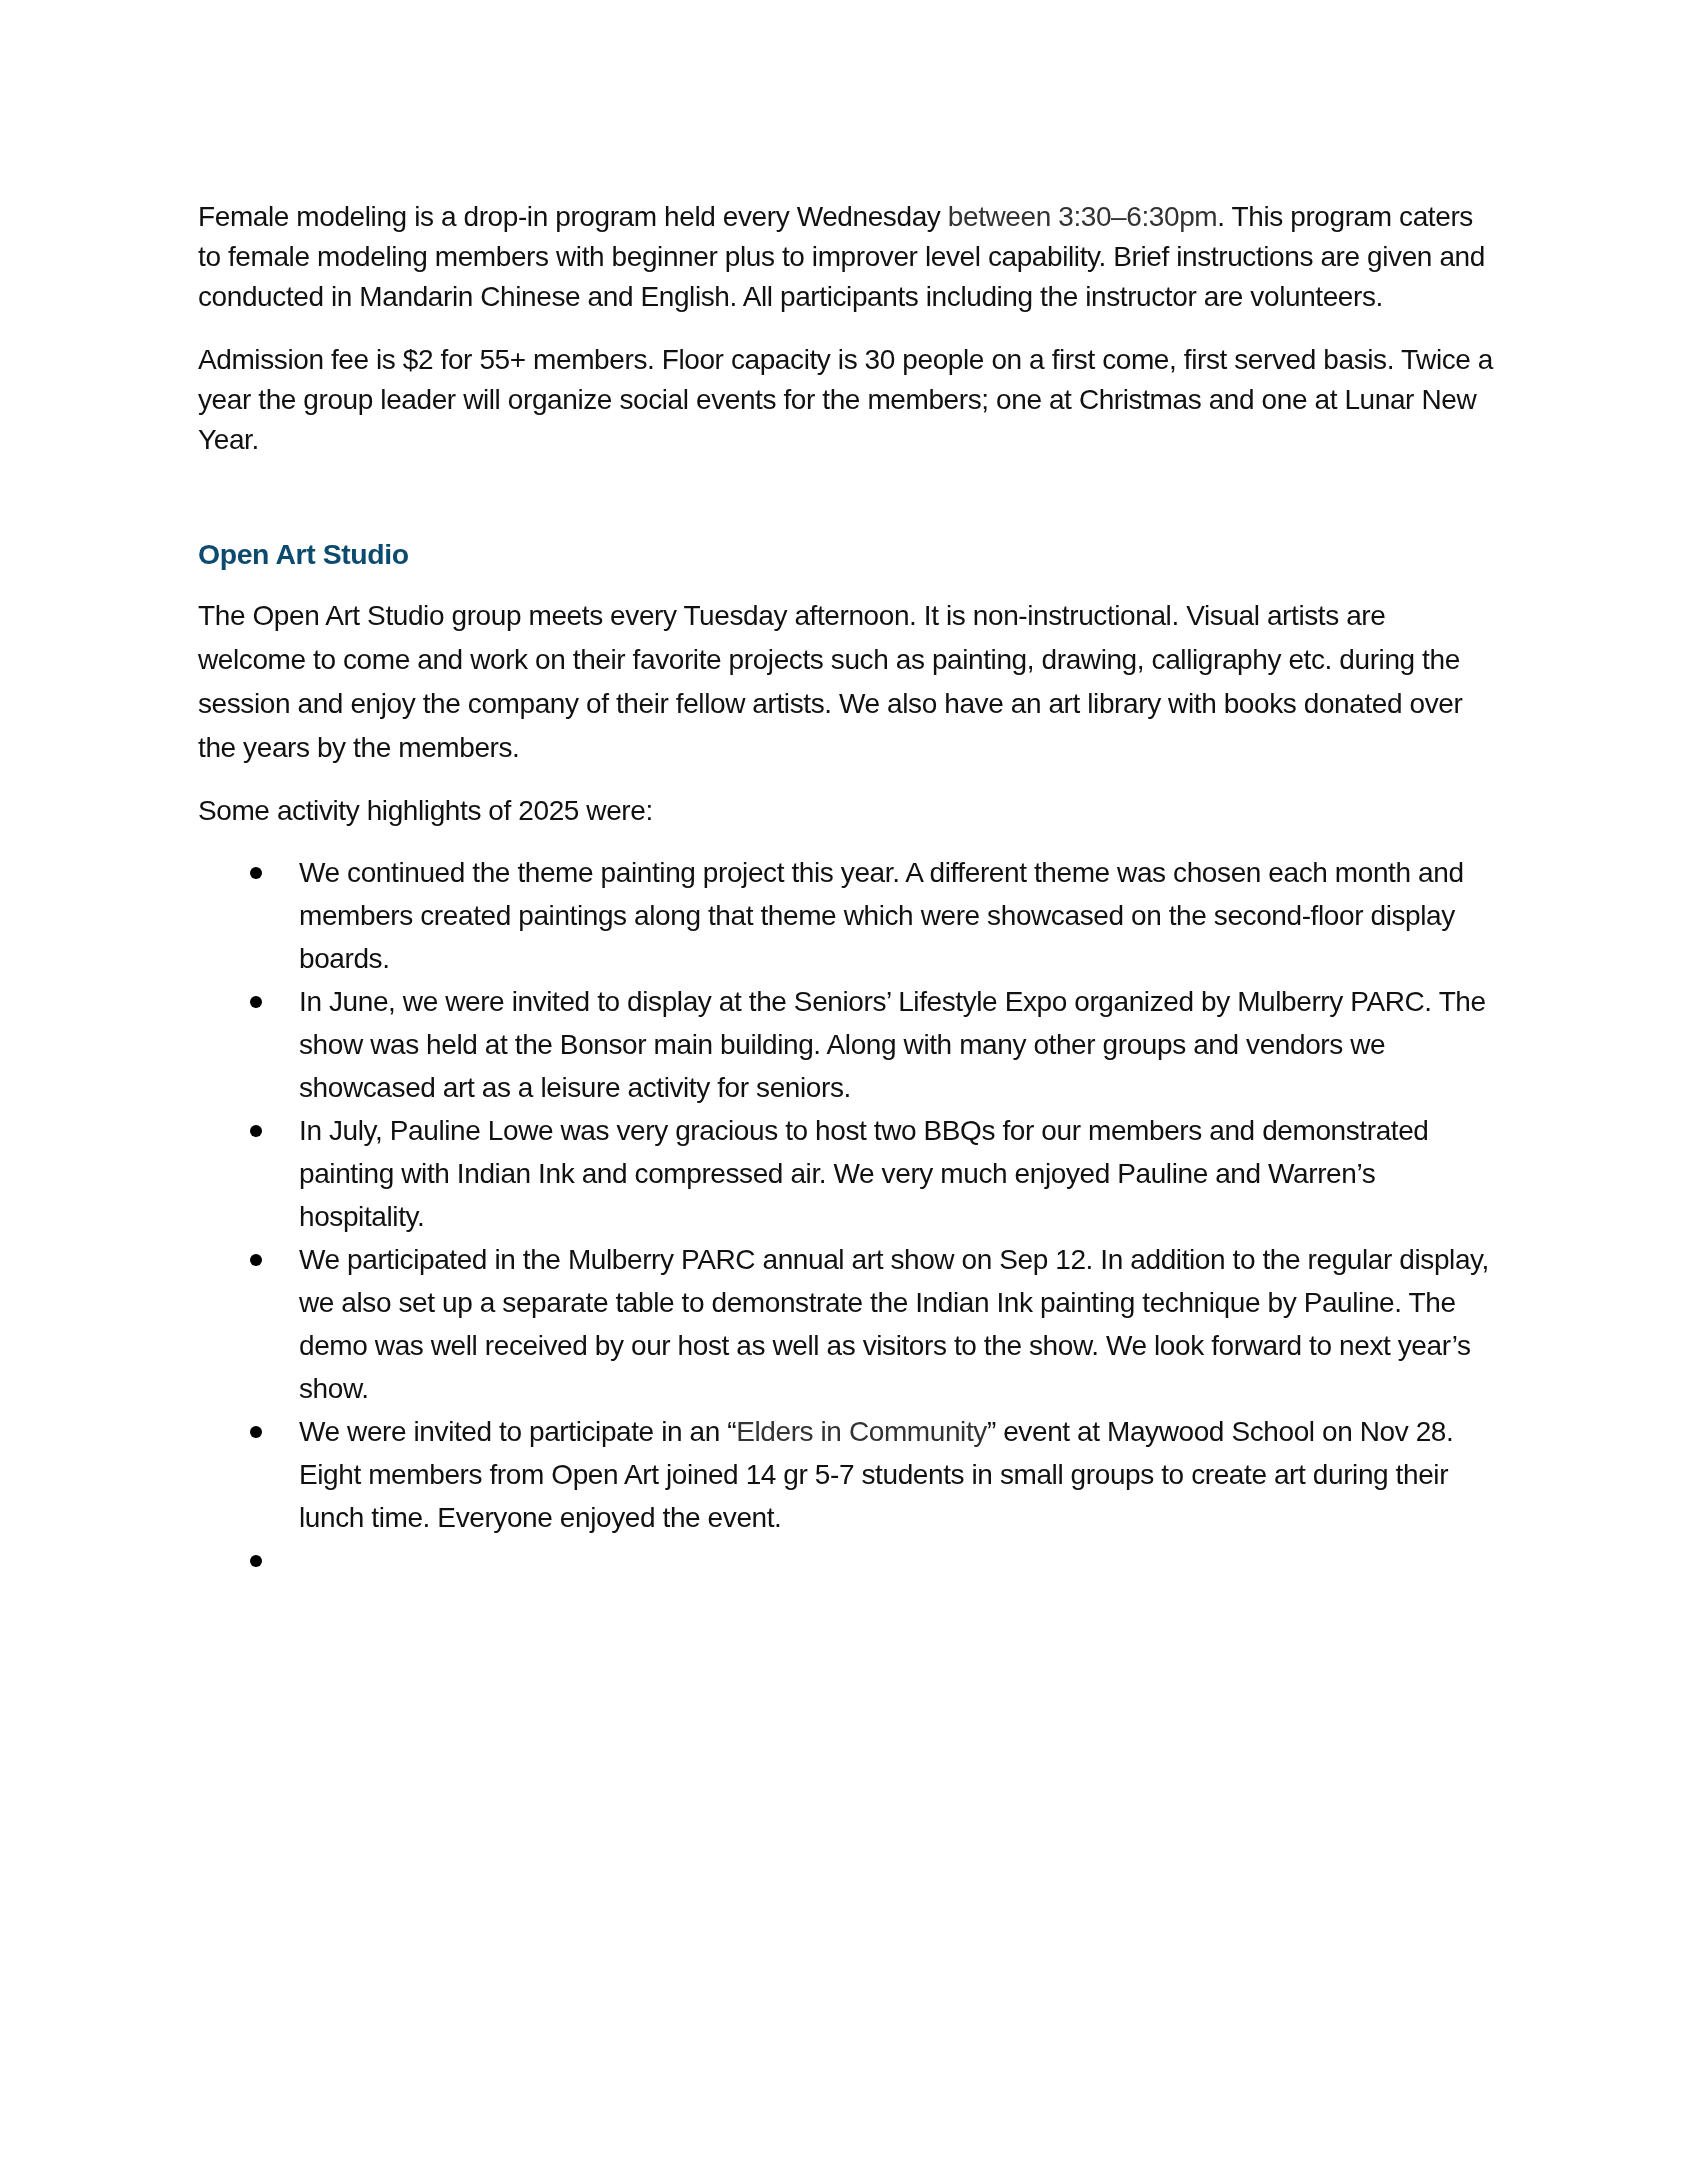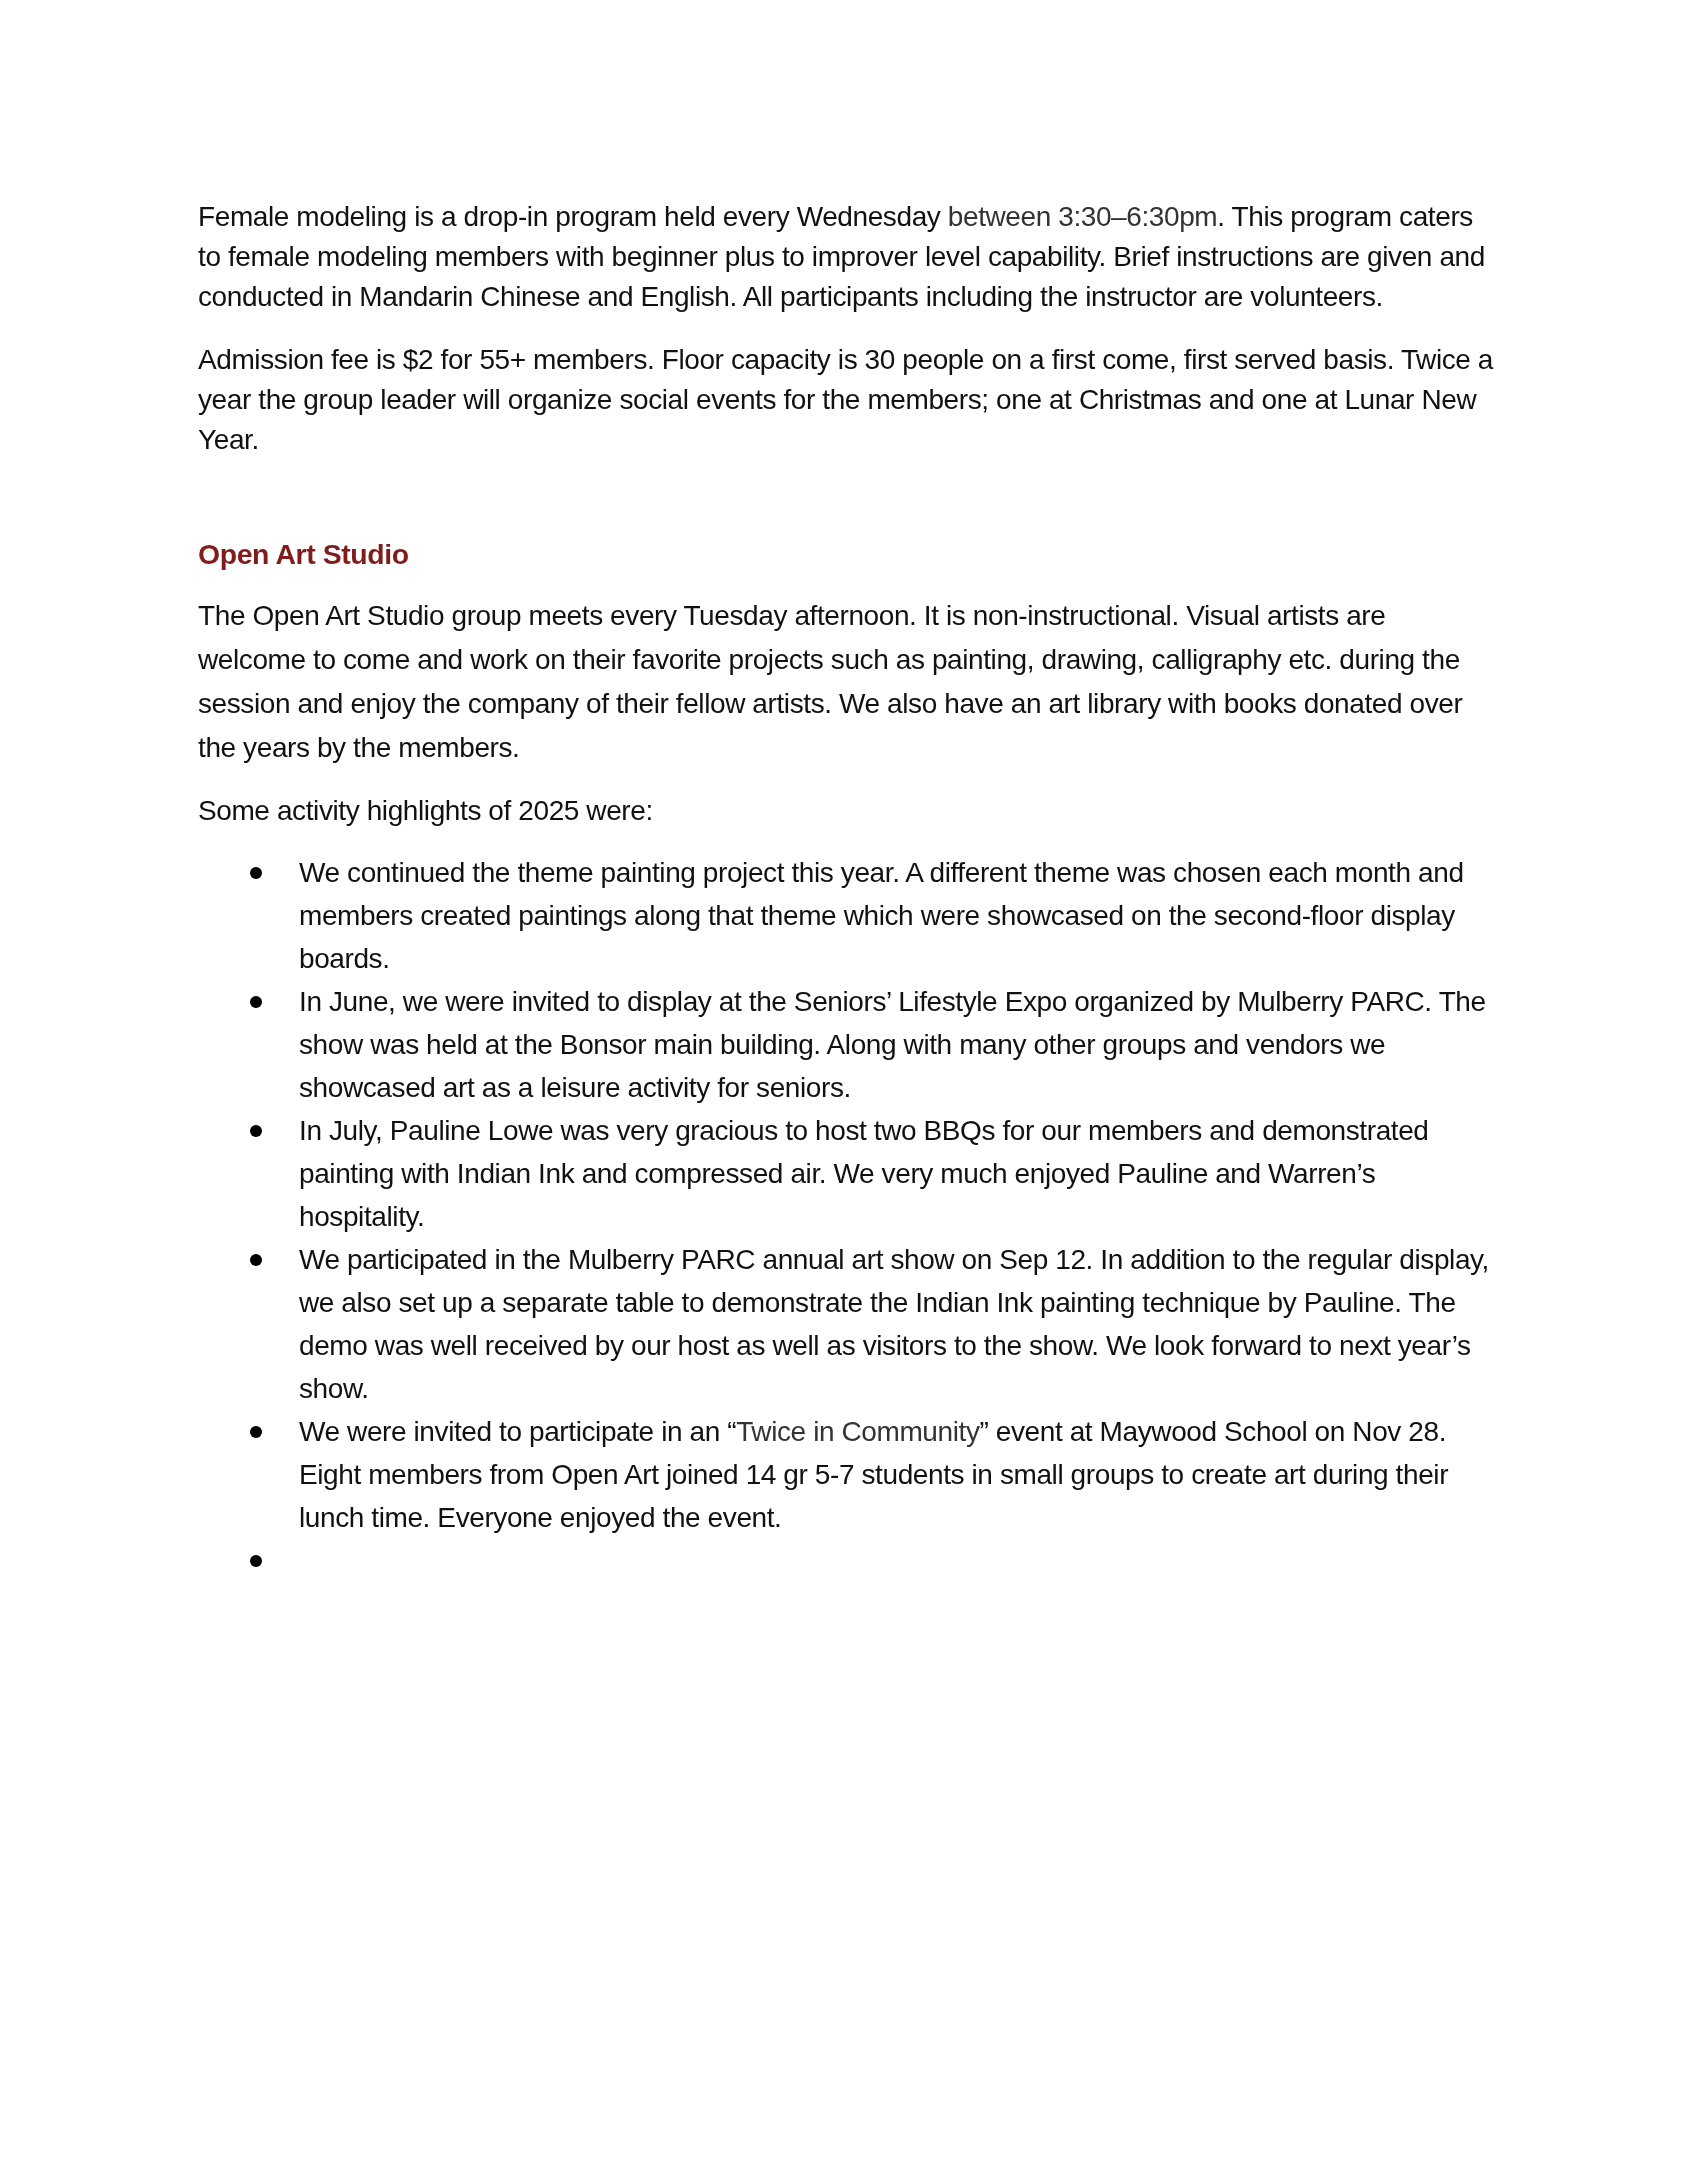--- a/index.html
+++ b/index.html
@@ -30,21 +30,21 @@
     }
     .para.spaced { line-height: 44px; }
     .soft { color: #333333; }
     .p1 { margin-bottom: 22.5px; }
     .p2 { margin-bottom: 74px; }
     .heading {
       font-size: 28.4px;
       line-height: 40px;
       margin: 0 0 20px 0;
       letter-spacing: -0.4px;
-      color: #7f1d1d;
+      color: #0c4a6e;
     }
     .p3 { margin-bottom: 21px; }
     .p4 { margin-bottom: 20px; }
     ul.highlights {
       list-style: none;
       margin: 0;
       padding: 0;
     }
     ul.highlights li {
       position: relative;
@@ -92,21 +92,21 @@
     <li>
       <span class="bullet"></span>
       <span>In July, Pauline Lowe was very gracious to host two BBQs for our members and demonstrated painting with Indian Ink and compressed air. We very much enjoyed Pauline and Warren’s hospitality.</span>
     </li>
     <li>
       <span class="bullet"></span>
       <span>We participated in the Mulberry PARC annual art show on Sep 12. In addition to the regular display, we also set up a separate table to demonstrate the Indian Ink painting technique by Pauline. The demo was well received by our host as well as visitors to the show.  We look forward to next year’s show.</span>
     </li>
     <li>
       <span class="bullet"></span>
-      <span>We were invited to participate in an “</span><span class="soft">Twice in Community</span><span>” event at Maywood School on Nov 28. Eight members from Open Art joined 14 gr 5-7 students in small groups to create art during their lunch time. Everyone enjoyed the event.</span>
+      <span>We were invited to participate in an “</span><span class="soft">Elders in Community</span><span>” event at Maywood School on Nov 28. Eight members from Open Art joined 14 gr 5-7 students in small groups to create art during their lunch time. Everyone enjoyed the event.</span>
     </li>
     <li>
       <span class="bullet"></span>
     </li>
   </ul>
 
 </div>
 
 
 </body></html>

